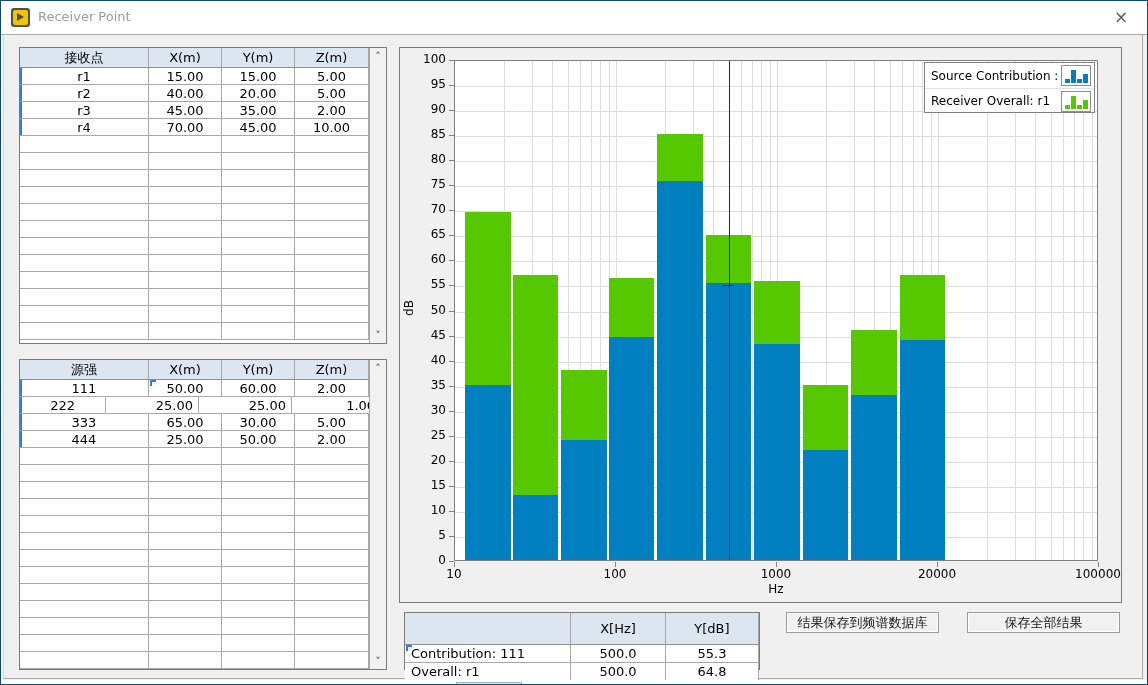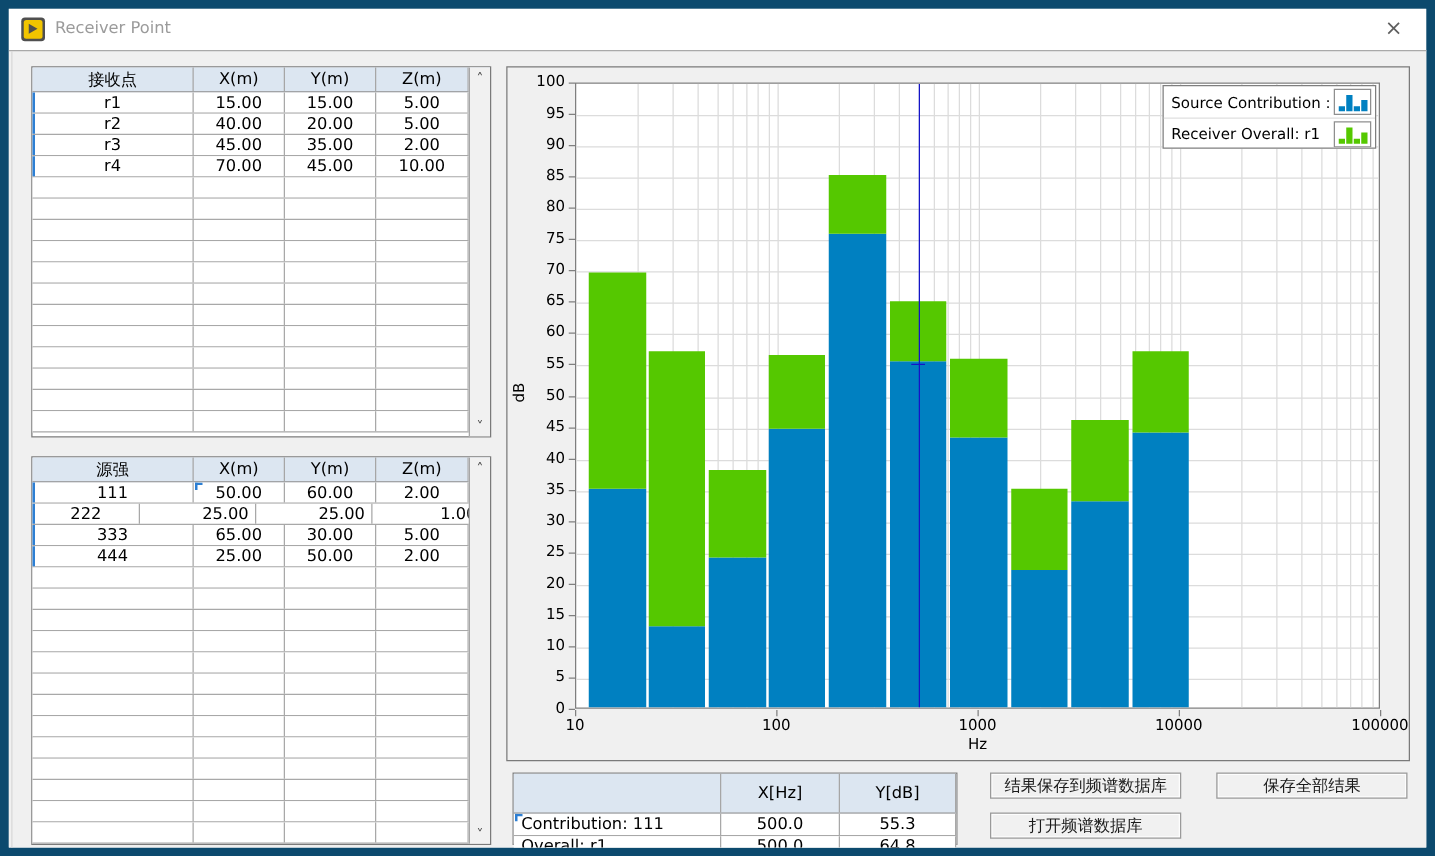--- a/index.html
+++ b/index.html
@@ -1,17 +1,17 @@
 <!DOCTYPE html>
 <html><head>
 <meta charset="utf-8">
 <style>
   html,body{margin:0;padding:0;background:#fff;}
   *{box-sizing:border-box;font-family:"DejaVu Sans","Liberation Sans",sans-serif;}
-  #win{position:relative;width:1148px;height:685px;background:#fff;border:7px solid #0c4a6e;overflow:hidden;}
+  #win{position:relative;width:1148px;height:685px;background:#fff;border:1px solid #0c4a6e;overflow:hidden;}
   
   #titlebar{position:absolute;left:0;top:0;width:100%;height:33px;background:#fff;}
   #app-icon{position:absolute;left:10px;top:7px;width:19px;height:19px;background:#4f4f4f;border-radius:3px;}
   #app-icon .inner{position:absolute;left:2px;top:2px;width:15px;height:15px;background:#f2c500;border-radius:2px;}
   #app-icon .tri{position:absolute;left:6px;top:5px;width:0;height:0;border-left:7px solid #4f4f4f;border-top:4.5px solid transparent;border-bottom:4.5px solid transparent;}
   #title-text{position:absolute;left:37px;top:8px;font-size:13px;color:#9b9b9b;}
   #close-btn{position:absolute;right:12px;top:3px;width:28px;height:26px;display:flex;align-items:center;justify-content:center;font-size:17px;color:#5f5f5f;cursor:default;}
   
   #content{position:absolute;left:0;top:33px;width:1148px;height:652px;background:#f0f0f0;border-top:1px solid #a9a9a9;}
   #panel-inner{position:absolute;left:2px;top:0px;width:1140px;height:644px;border-right:1px solid #a9a9a9;border-bottom:1px solid #a9a9a9;border-left:1px solid #d8d8d8;}
@@ -425,21 +425,21 @@
           <div class="ytick-label" style="left: 12px; top: 29.05px;">95</div>
           <div class="ytick-mark" style="left: 49px; top: 37.05px;"></div>
           <div class="ytick-label" style="left: 12px; top: 4px;">100</div>
           <div class="ytick-mark" style="left: 49px; top: 12px;"></div>
           <div class="xtick-label" style="left: 19px; top: 519px;">10</div>
           <div class="xtick-mark" style="left: 54px; top: 514px;"></div>
           <div class="xtick-label" style="left: 180px; top: 519px;">100</div>
           <div class="xtick-mark" style="left: 215px; top: 514px;"></div>
           <div class="xtick-label" style="left: 341px; top: 519px;">1000</div>
           <div class="xtick-mark" style="left: 376px; top: 514px;"></div>
-          <div class="xtick-label" style="left: 502px; top: 519px;">10000</div>
+          <div class="xtick-label" style="left: 502px; top: 519px;">20000</div>
           <div class="xtick-mark" style="left: 537px; top: 514px;"></div>
           <div class="xtick-label" style="left: 663px; top: 519px;">100000</div>
           <div class="xtick-mark" style="left: 698px; top: 514px;"></div>
         </div>
       <div id="legend">
         <div class="legend-row">
           <div class="legend-label">Source Contribution : 111</div>
           <div class="legend-glyph">
             <span style="height: 4px; background: rgb(0, 128, 193);"></span>
               <span style="height: 13px; background: rgb(0, 128, 193);"></span>
@@ -472,18 +472,17 @@
         </div>
         <div class="lv-row" style="height: 18px;">
           <div class="lv-cell left" style="width: 166px; height: 100%;">Overall: r1</div>
           <div class="lv-cell" style="width: 95px; height: 100%;">500.0</div>
           <div class="lv-cell" style="width: 93px; height: 100%;">64.8</div>
         </div>
       </div>
 
     <div class="lv-btn" style="left:785px;top:577px;">结果保存到频谱数据库</div>
     <div class="lv-btn" style="left:966px;top:577px;">保存全部结果</div>
-    <div class="lv-btn" style="left:785px;top:609px;">打开频谱数据库</div>
 
     <div id="bottom-strip"></div>
     <div id="bottom-nub"></div>
   </div>
 </div>
 
 </body></html>

